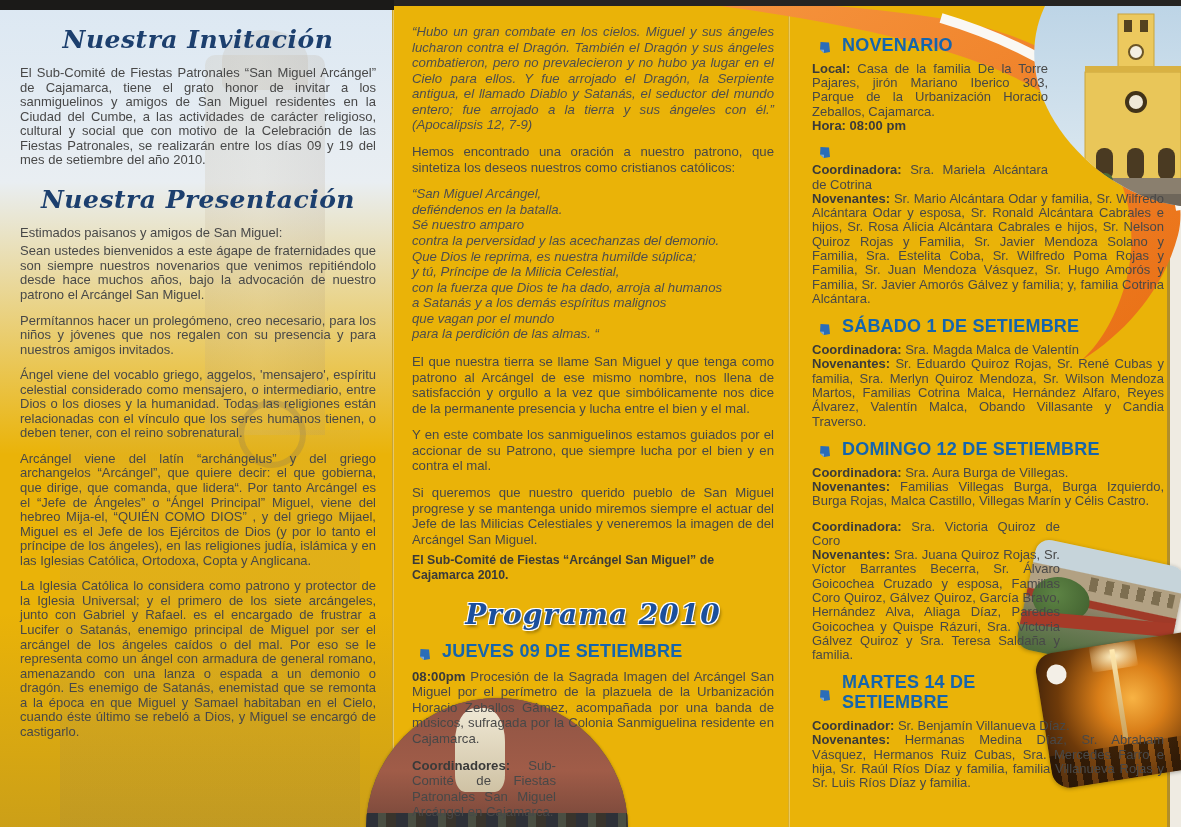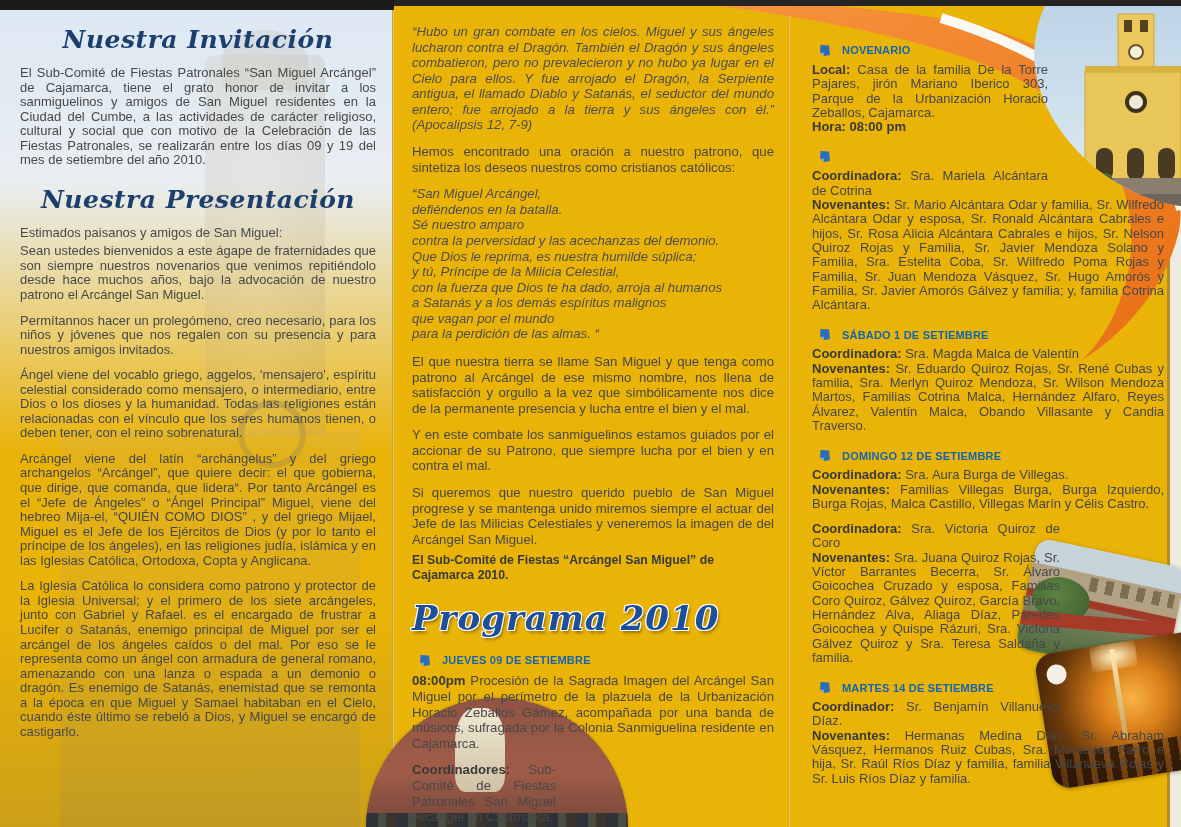--- a/index.html
+++ b/index.html
@@ -29,24 +29,24 @@
 
   
   .col{position:absolute;z-index:10;color:#484848;}
   .col p{margin:0 0 11px 0;text-align:justify;}
   #col-left{left:20px;top:16px;width:356px;font-size:13px;line-height:1.12;}
   #col-mid{left:412px;top:24px;width:362px;font-size:13.2px;line-height:1.18;}
   #col-right{left:812px;top:28px;width:352px;font-size:13px;line-height:1.1;}
   .script-title{font-family:"DejaVu Serif", serif;font-style:italic;font-weight:bold;
     color:#1c3f6e;font-size:25px;text-align:center;margin:10px 0 12px 0;letter-spacing:.5px;}
   .program-title{font-family:"DejaVu Serif", serif;font-style:italic;font-weight:bold;
-    color:#1b4f9c;font-size:34px;margin:16px 0 10px 0;letter-spacing:1px;
+    color:#1b4f9c;font-size:28px;text-align:center;margin:16px 0 10px 0;letter-spacing:1px;
     text-shadow:-1px -1px 0 #fff,1px -1px 0 #fff,-1px 1px 0 #fff,1px 1px 0 #fff,2px 3px 3px rgba(0,0,0,.35);}
-  .day-head{display:flex;align-items:center;gap:11px;color:#1565ad;font-size:11px;
-    font-weight:bold;margin:16px 0 6px 0;letter-spacing:.2px;text-align:right;}
+  .day-head{display:flex;align-items:center;gap:11px;color:#1565ad;font-size:18px;
+    font-weight:bold;margin:8px 0 6px 0;letter-spacing:.2px;}
   .mk{flex:0 0 auto;display:inline-block;width:13px;height:13px;margin-left:6px;}
   .sec{margin-bottom:10px;}
   b.lbl{color:#3a3a3a;}
   .italicq{font-style:italic;color:#4e4e4e;}
   .prayer{font-style:italic;color:#4e4e4e;margin-bottom:12px;}
   .prayer div{line-height:1.18;}
   .signature{font-size:12.3px;font-weight:bold;color:#3a3a3a;text-align:left;margin-top:2px;}
   .coord-block{margin-left:218px;width:144px;text-align:left;}
   .wrapR{float:right;width:104px;height:178px;}
   .wrapRnov{float:right;width:116px;height:122px;}

